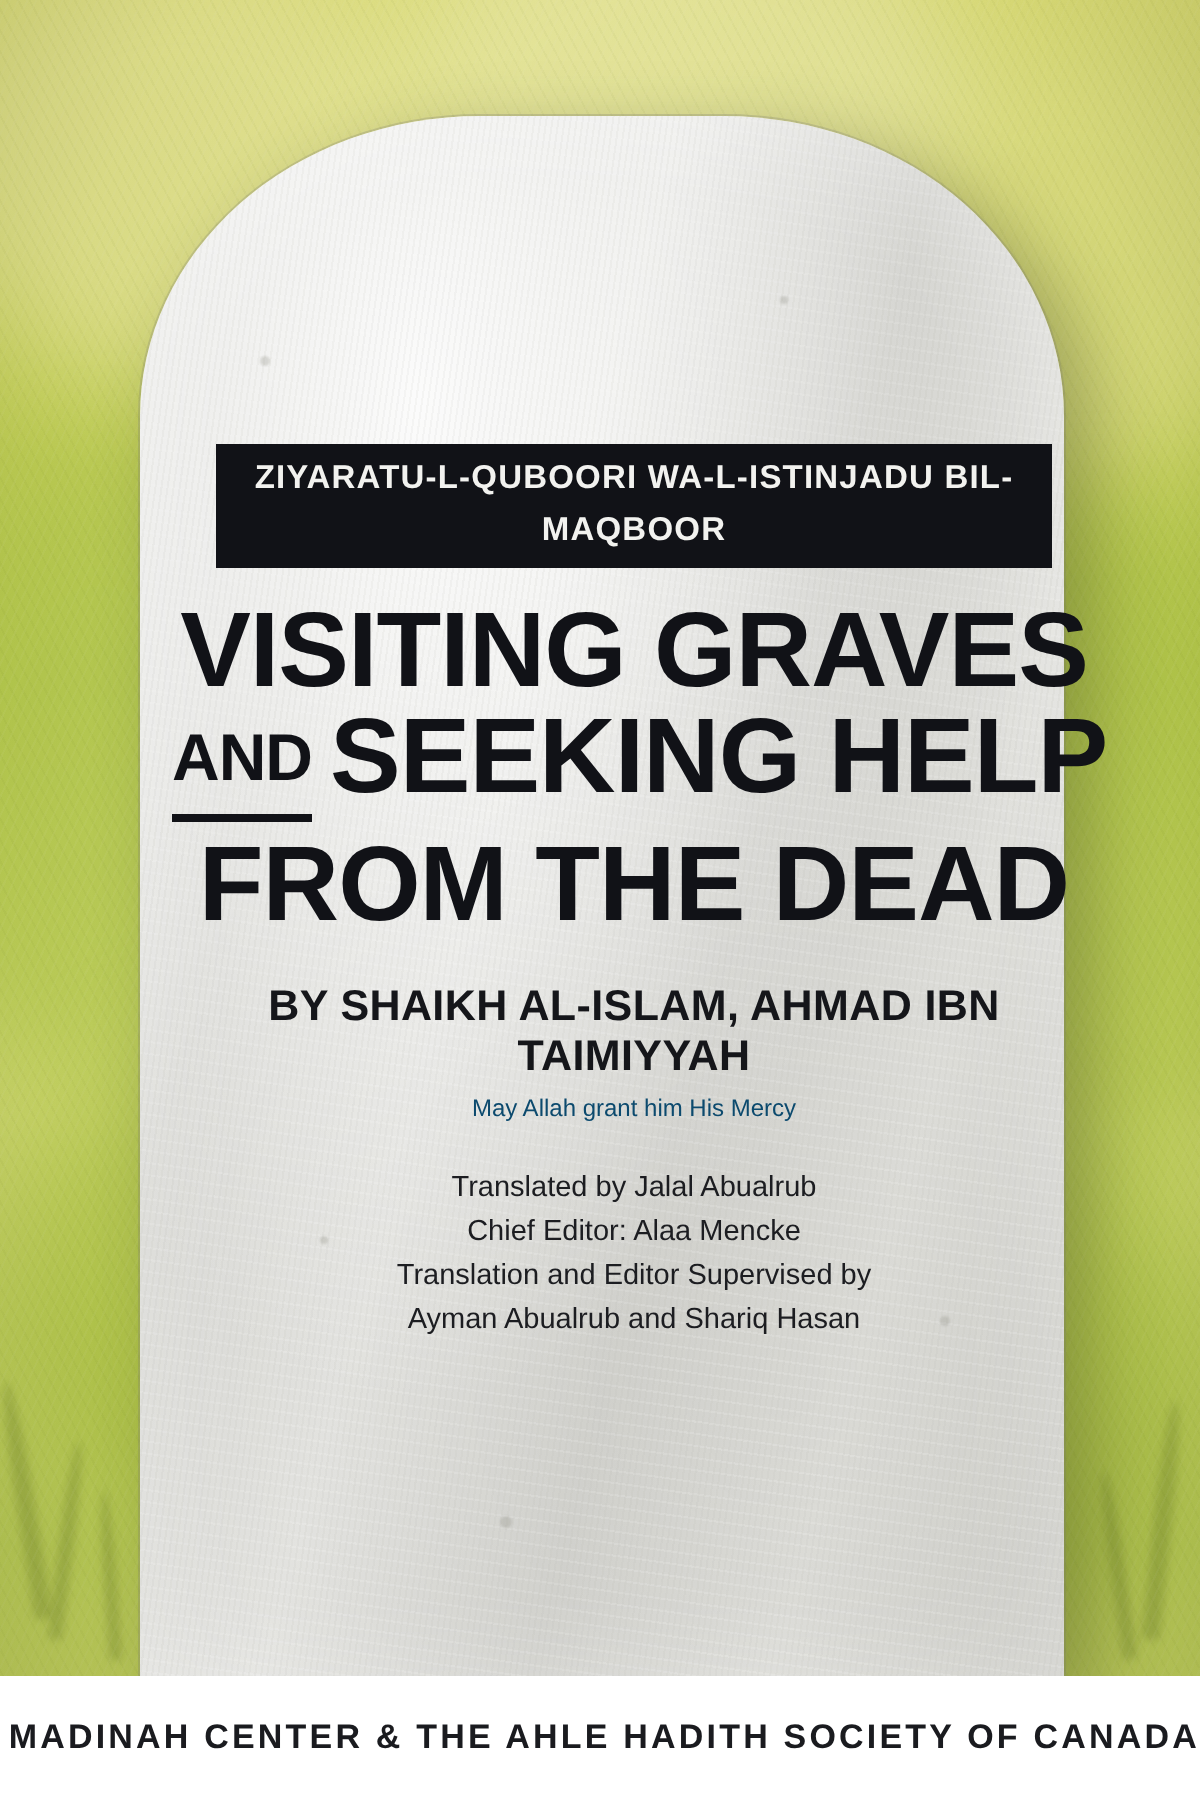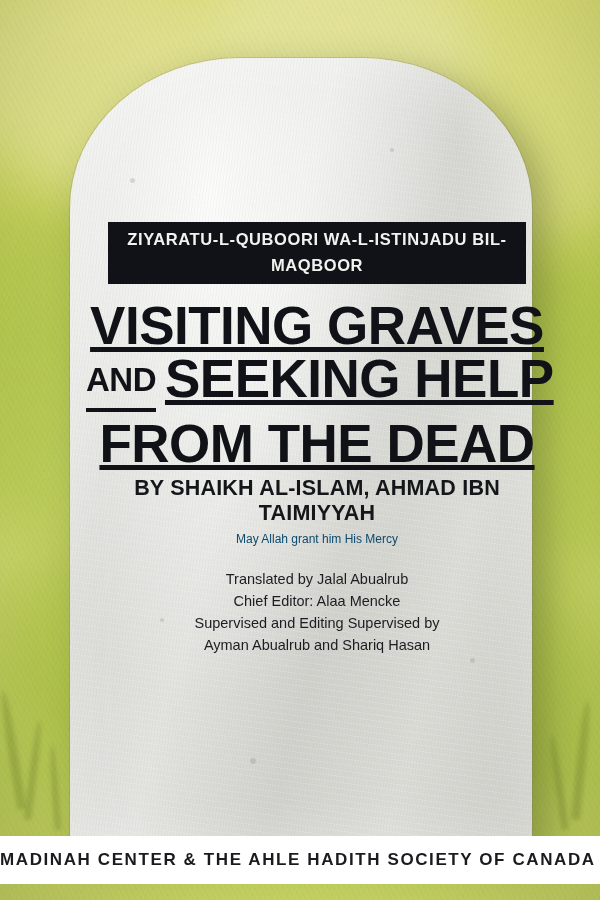--- a/index.html
+++ b/index.html
@@ -122,38 +122,37 @@
     line-height: 1.55;
     padding: 5px 0 6px;
   }
   .title {
     margin-top: 16px;
     font-weight: bold;
     font-size: 53px;
     line-height: 0.99;
     letter-spacing: -0.5px;
     color: #111217;
-    text-decoration: underline;
   }
   .title .line {
     display: block;
     white-space: nowrap;
   }
   .title .and {
     display: inline-block;
     font-size: 33px;
     line-height: 1;
     border-bottom: 4px solid #111217;
     padding-bottom: 12px;
     margin-right: 9px;
     position: relative;
     top: -6px;
   }
   .byline {
-    margin-top: 6px;
+    margin-top: 22px;
     font-weight: bold;
     font-size: 21.5px;
     letter-spacing: 0.2px;
     color: #15161a;
     text-align: center;
   }
   .mercy {
     margin-top: 6px;
     font-size: 12px;
     color: #0c4a6e;
@@ -164,26 +163,26 @@
     line-height: 1.52;
     color: #1c1d21;
   }
   .credits div { white-space: nowrap; }
 
   
   .publisher-bar {
     position: absolute;
     left: 0;
     right: 0;
-    bottom: 16px;
-    height: 48px;
+    bottom: 0;
+    height: 62px;
     background: #ffffff;
     display: flex;
     align-items: center;
-    justify-content: flex-start;
+    justify-content: flex-end;
   }
   .publisher-bar span {
     font-weight: bold;
     font-size: 17px;
     letter-spacing: 1.6px;
     color: #1a1b1f;
     white-space: nowrap;
   }
 </style>
 </head>
@@ -228,21 +227,21 @@
       <span class="line"><span class="and">AND</span><span>SEEKING HELP</span></span>
       <span class="line">FROM THE DEAD</span>
     </div>
 
     <div class="byline">BY SHAIKH AL-ISLAM, AHMAD IBN TAIMIYYAH</div>
     <div class="mercy">May Allah grant him His Mercy</div>
 
     <div class="credits">
       <div>Translated by Jalal Abualrub</div>
       <div>Chief Editor: Alaa Mencke</div>
-      <div>Supervised and Editing Supervised by</div>
+      <div>Translation and Editor Supervised by</div>
       <div>Ayman Abualrub and Shariq Hasan</div>
     </div>
 
   </div>
 
   <div class="publisher-bar">
     <span>MADINAH CENTER &amp; THE AHLE HADITH SOCIETY OF CANADA</span>
   </div>
 
 </div>

